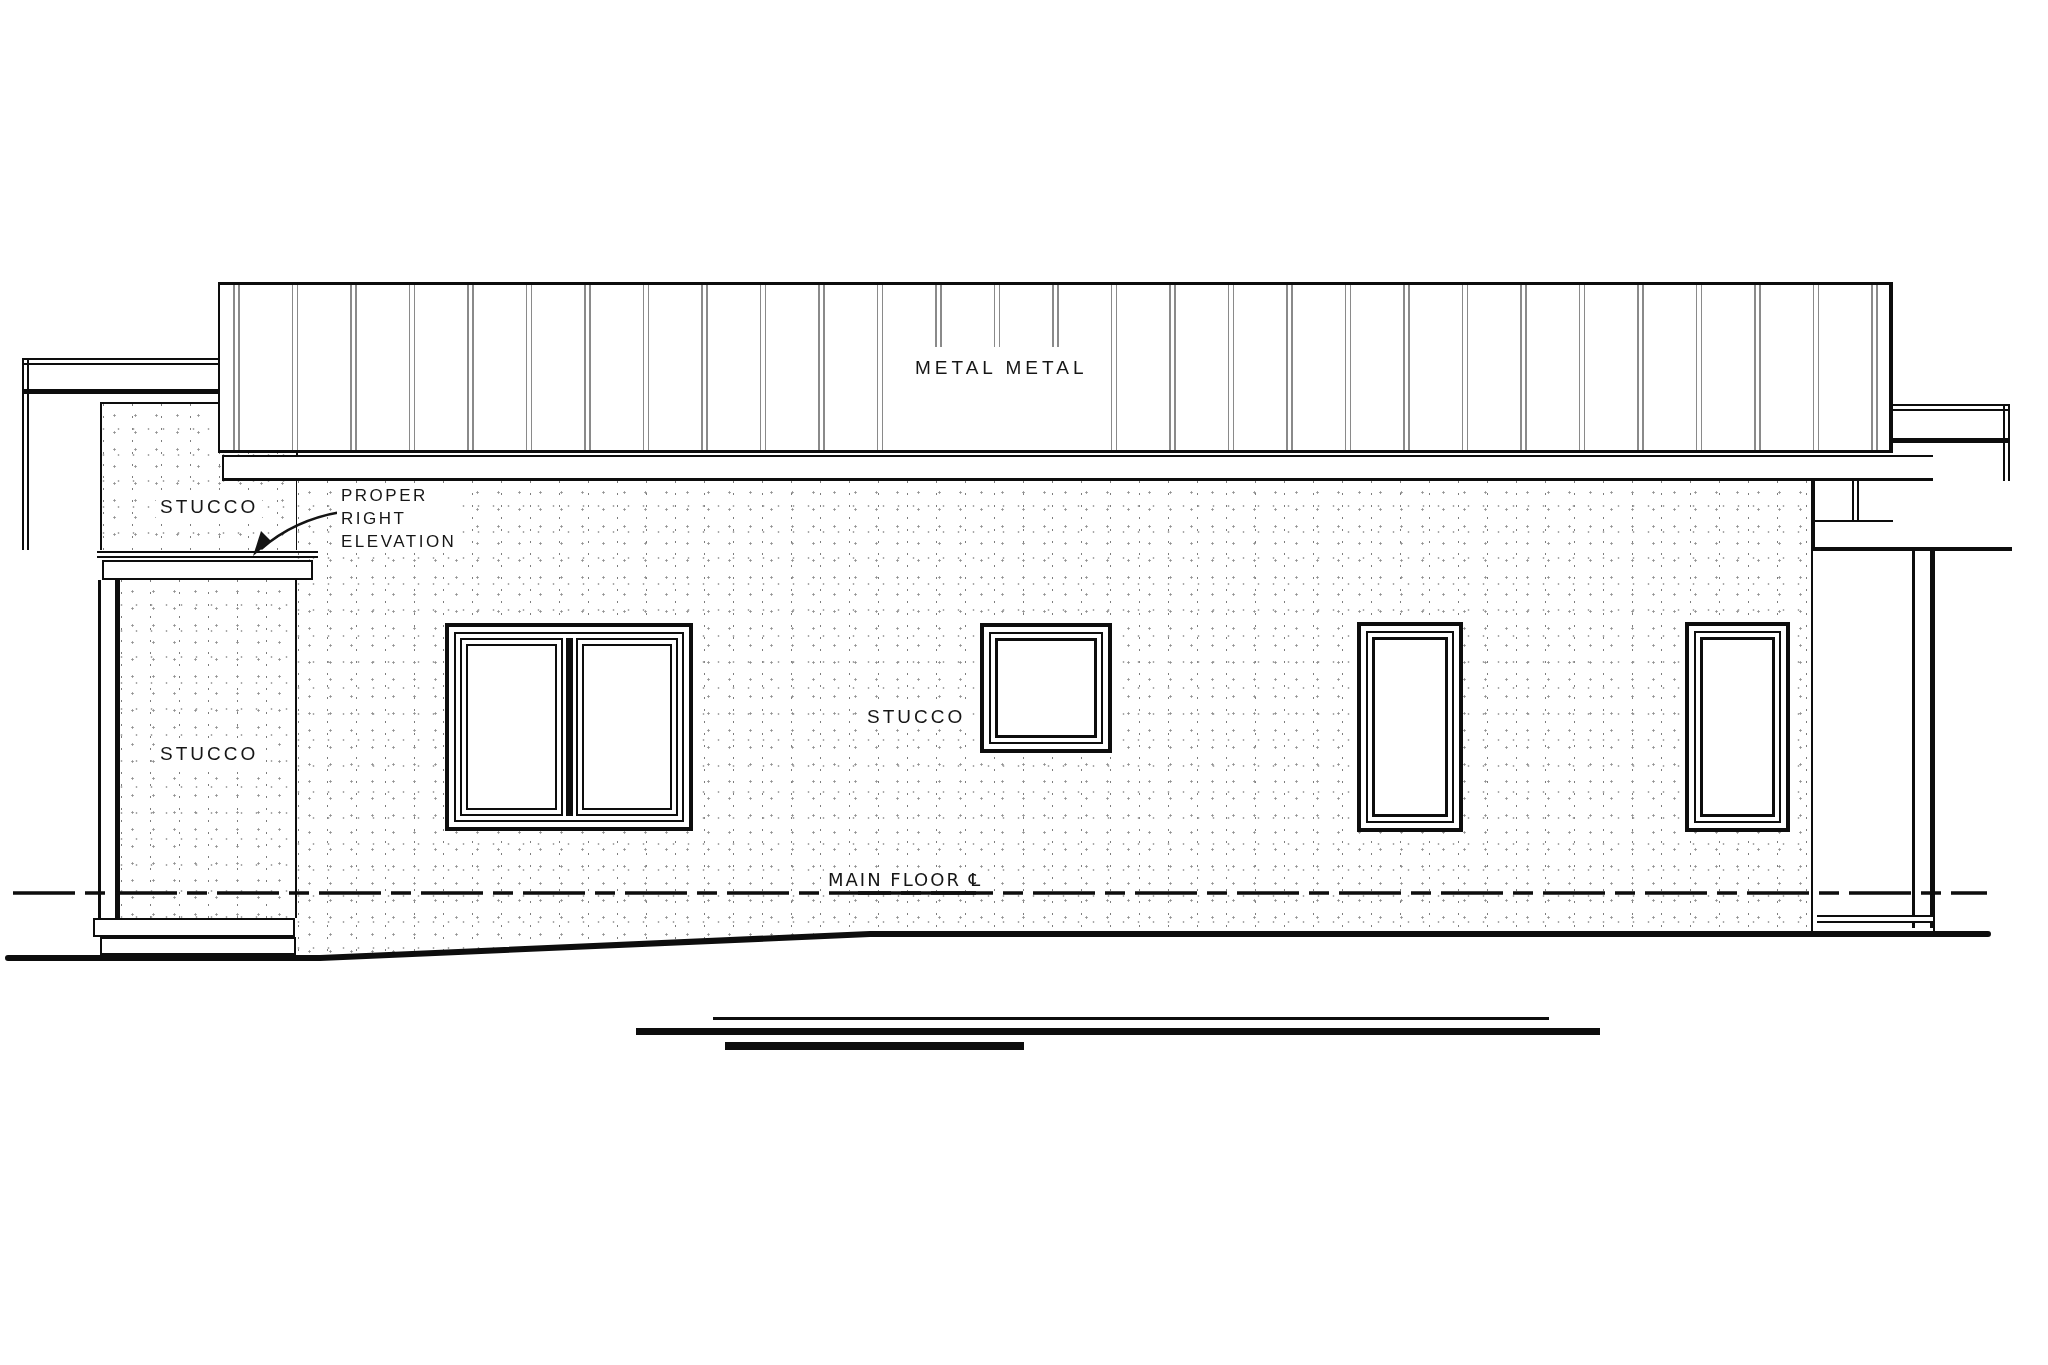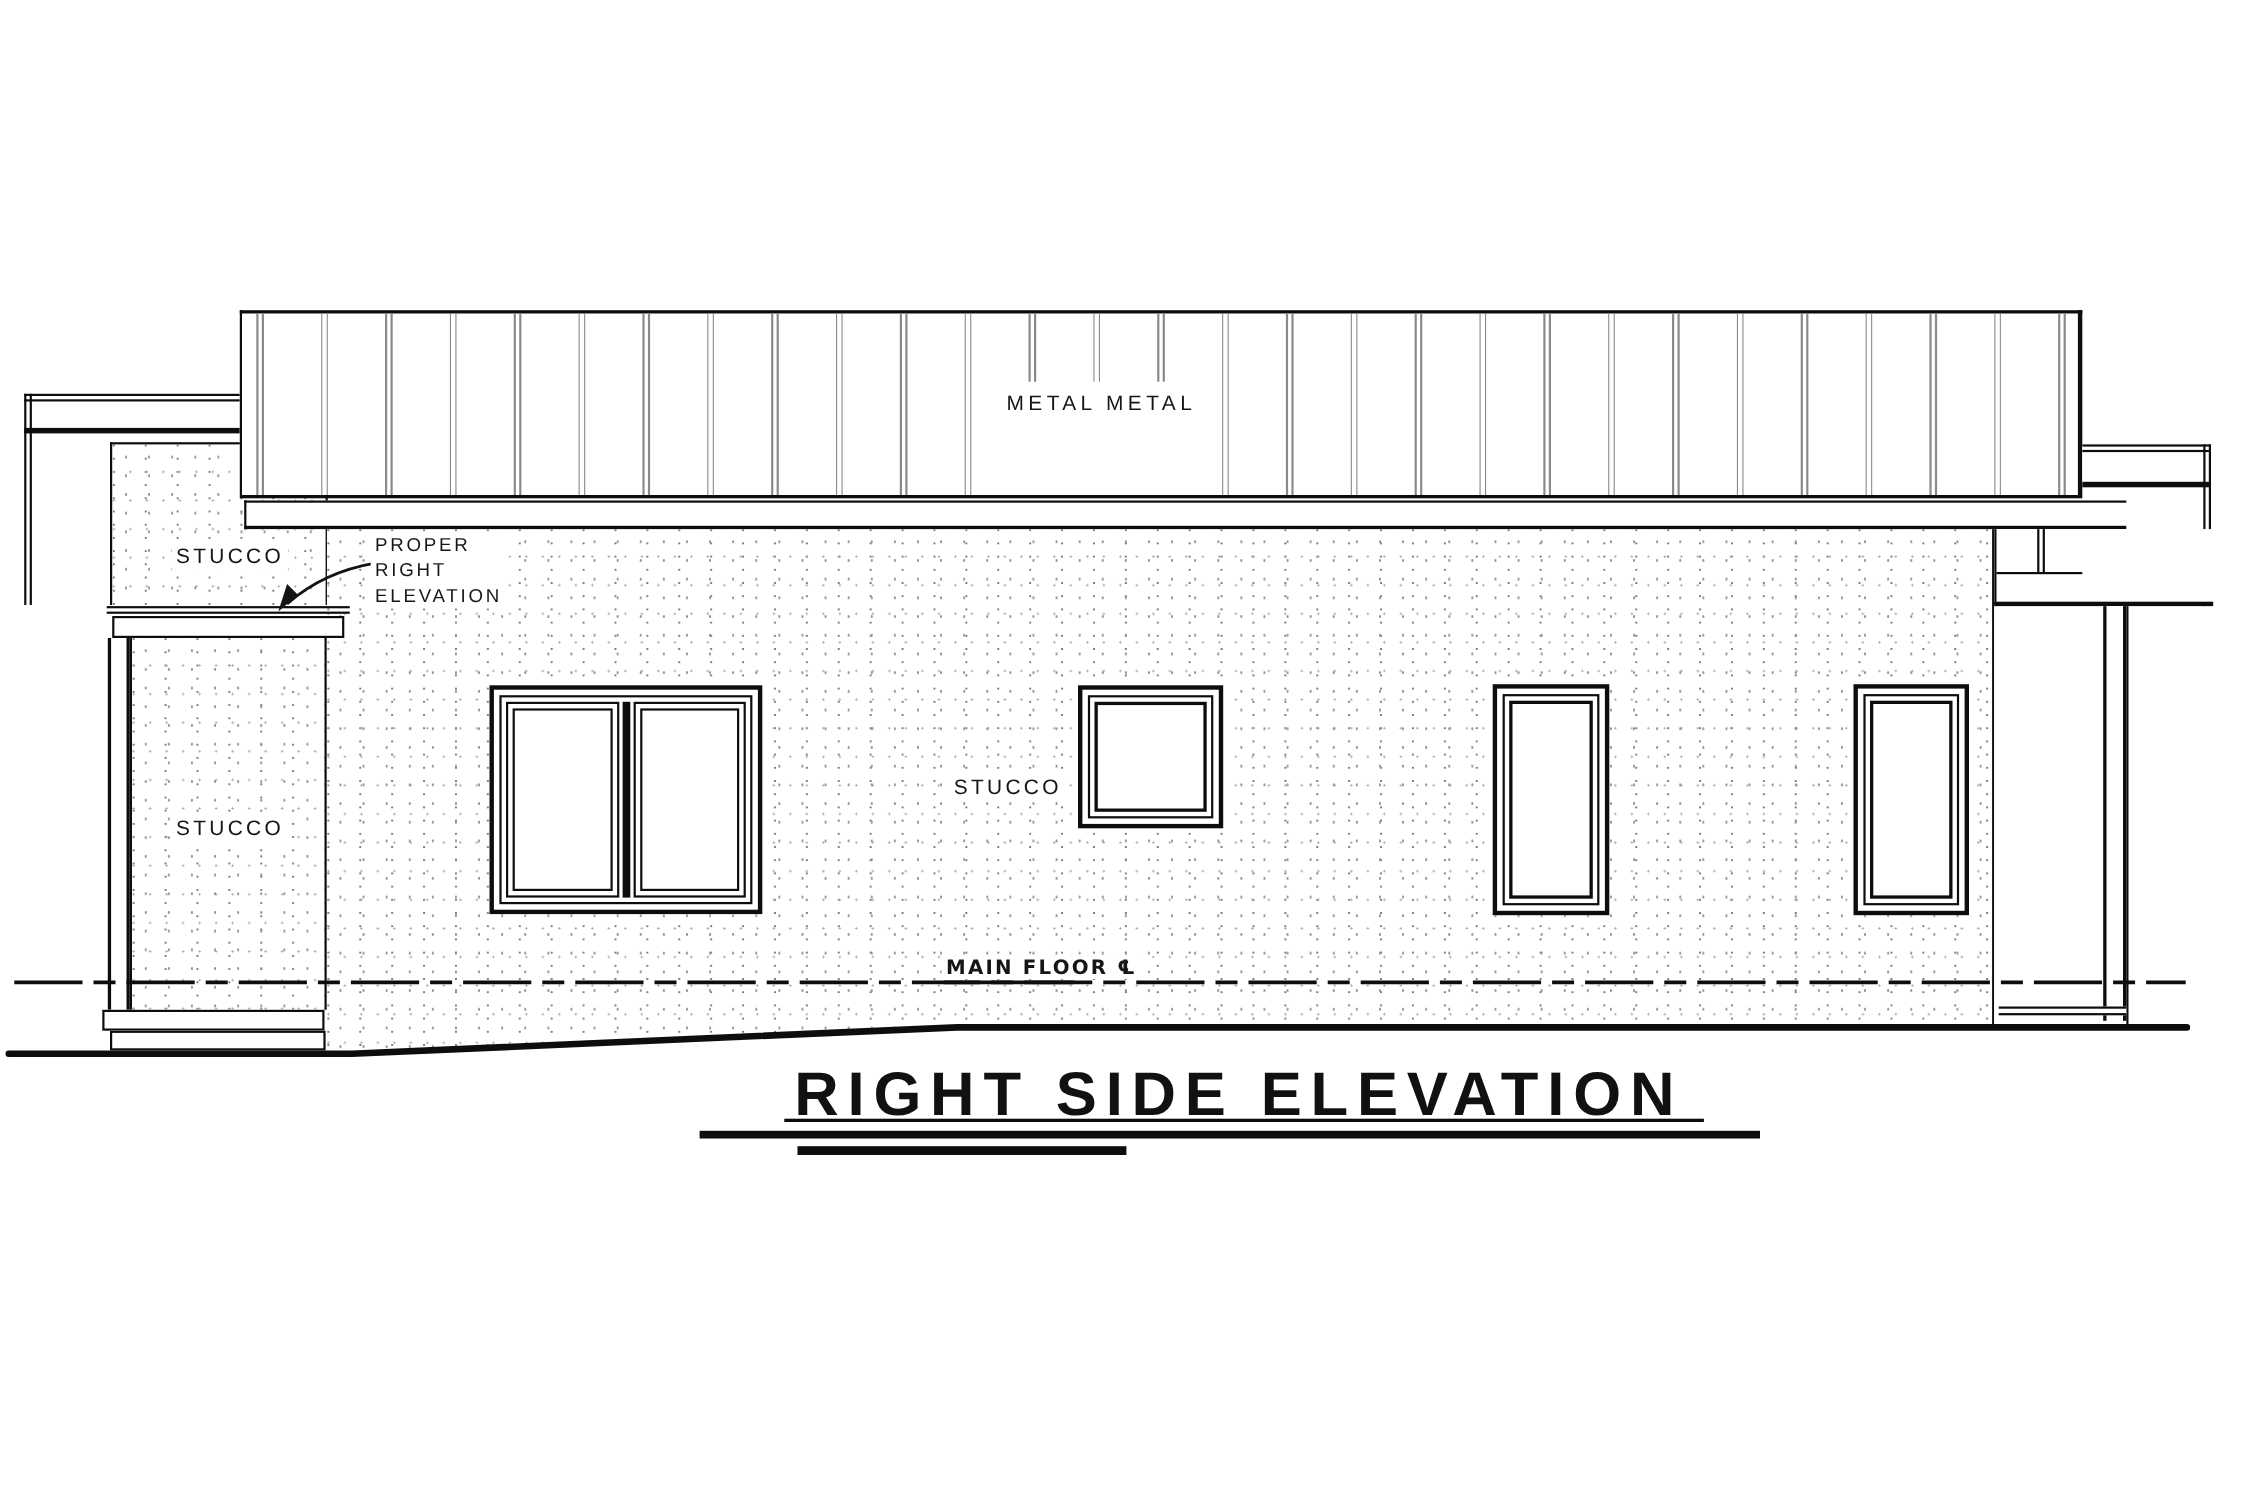--- a/index.html
+++ b/index.html
@@ -171,20 +171,19 @@
   <div class="lbl" style="left:156px;top:495px;font-size:19px;letter-spacing:3px;padding:1px 4px;">STUCCO</div>
   <div class="lbl" style="left:156px;top:742px;font-size:19px;letter-spacing:3px;padding:1px 4px;">STUCCO</div>
   <div class="lbl" style="left:863px;top:705px;font-size:19px;letter-spacing:3px;padding:1px 4px;">STUCCO</div>
 
   <div class="lbl" style="left:337px;top:484px;font-size:17px;letter-spacing:2.5px;line-height:23px;padding:0 4px;">
     <div>PROPER</div>
     <div>RIGHT</div>
     <div>ELEVATION</div>
   </div>
 
-  <div class="lbl" style="left:856px;top:869px;font-size:18px;letter-spacing:2px;padding:0 4px;font-family:'DejaVu Sans',sans-serif;font-weight:bold;">MAIN FLOOR ℄</div>
+  <div class="lbl" style="left:824px;top:869px;font-size:18px;letter-spacing:2px;padding:0 4px;font-family:'DejaVu Sans',sans-serif;">MAIN FLOOR ℄</div>
 
-  <div class="lbl" style="left:722px;top:962px;font-size:56px;font-weight:bold;letter-spacing:8px;background:transparent;color:#111;">RIGHT SIDE ELEVATION</div>
   <div class="ln" style="left:713px;top:1017px;width:836px;height:3px;"></div>
   <div class="ln" style="left:636px;top:1028px;width:964px;height:7px;"></div>
   <div class="ln" style="left:725px;top:1042px;width:299px;height:8px;"></div>
 
 </div>
 
 </body></html>

